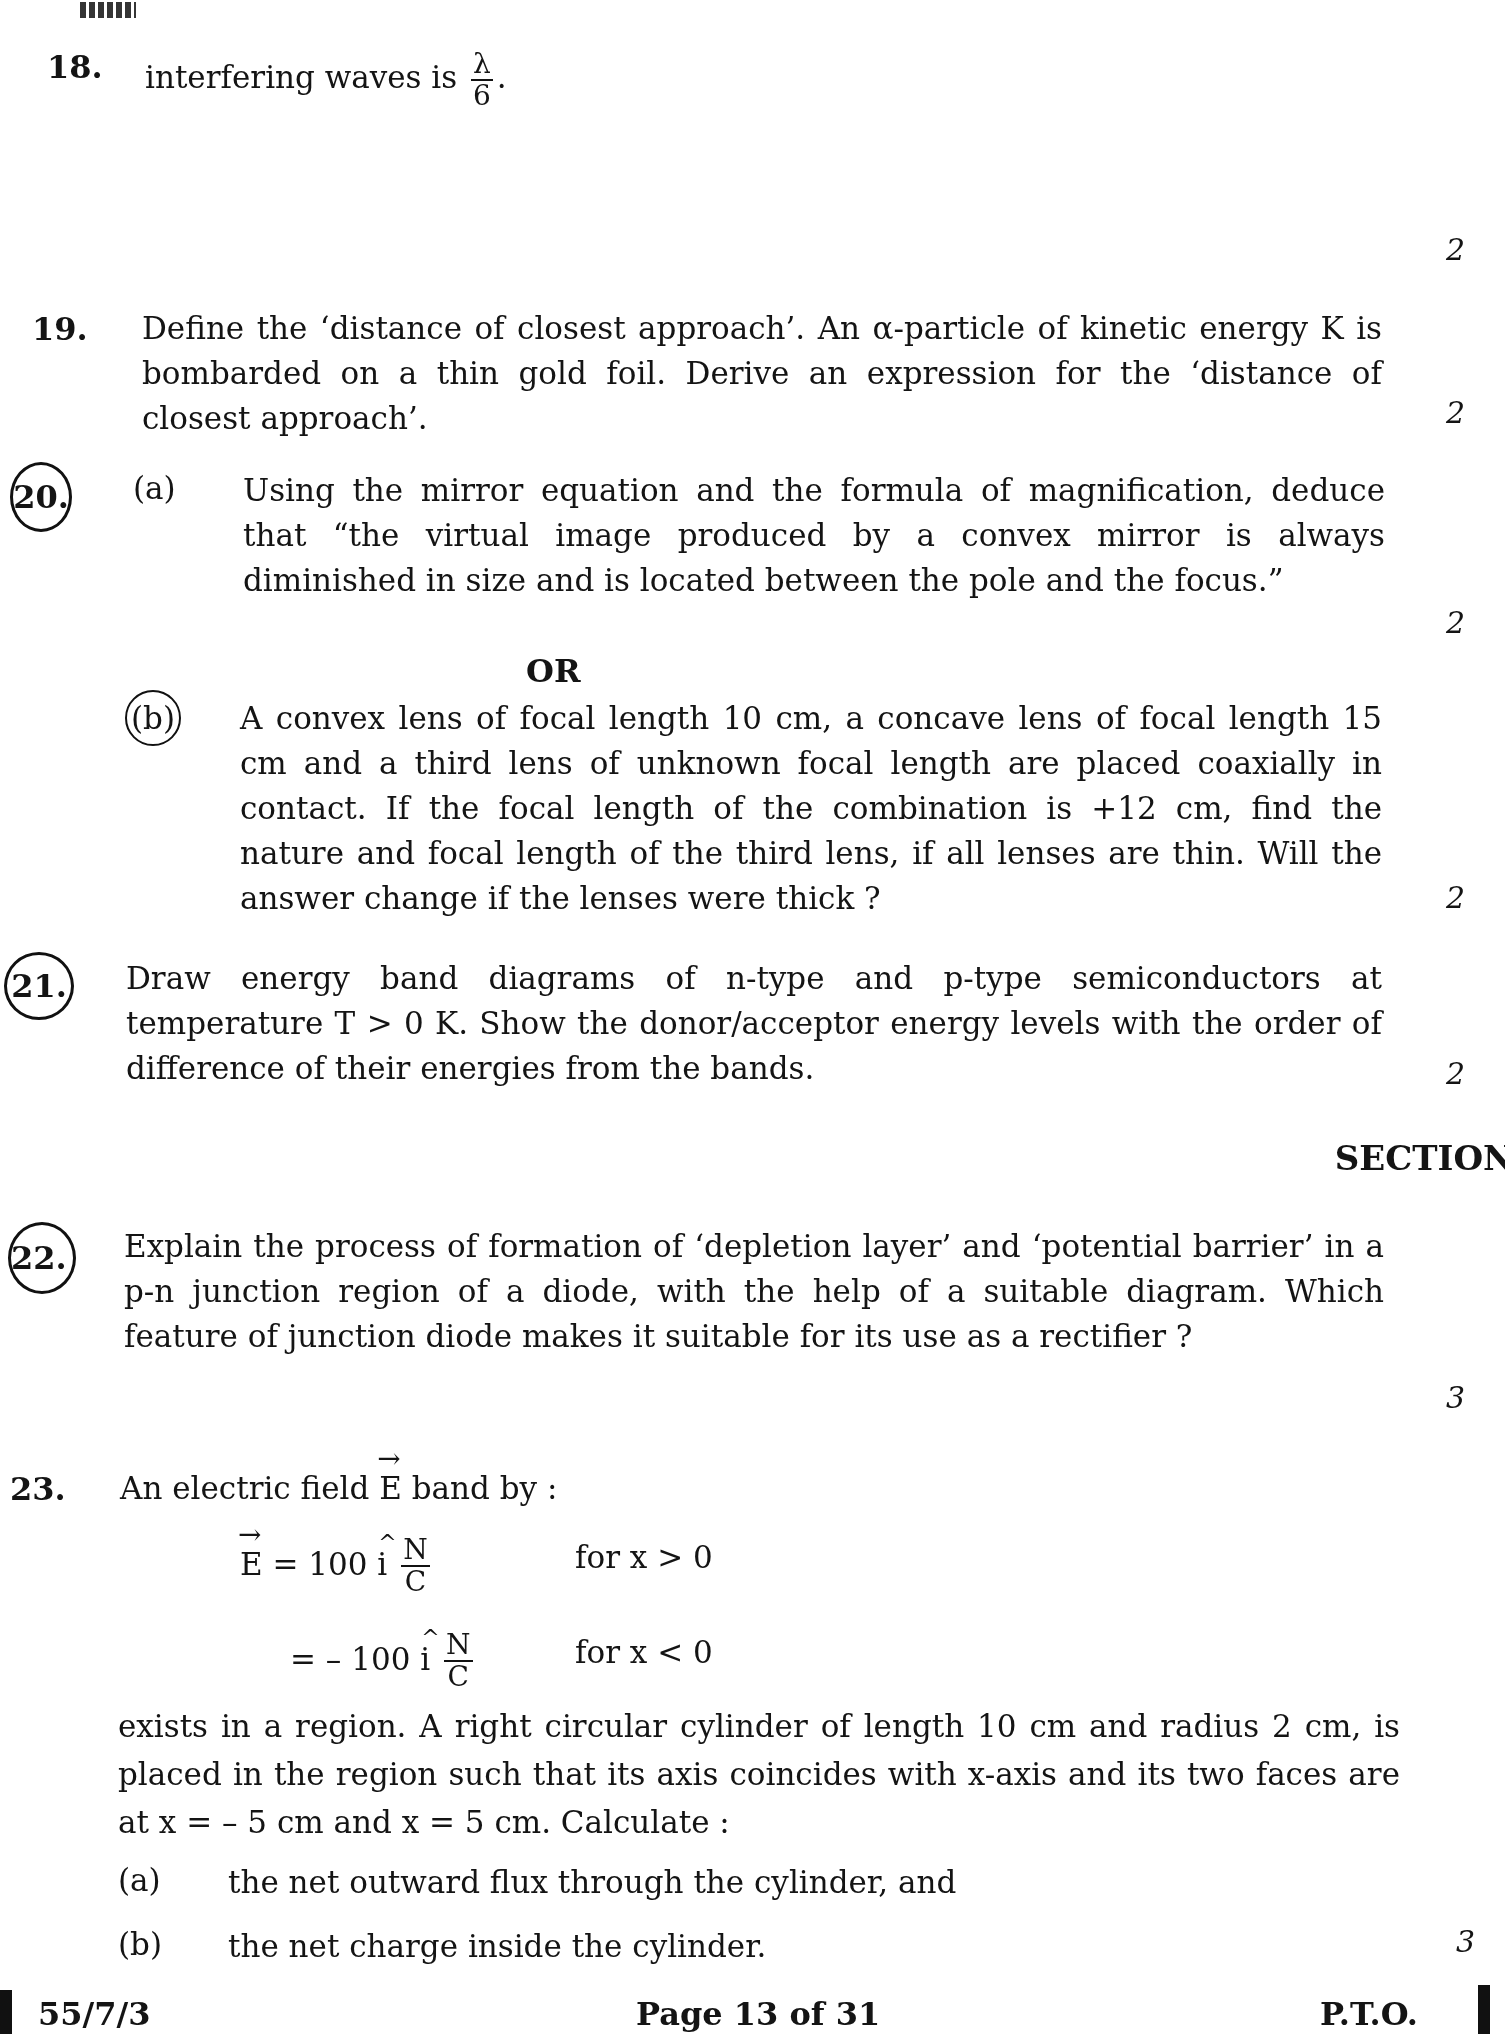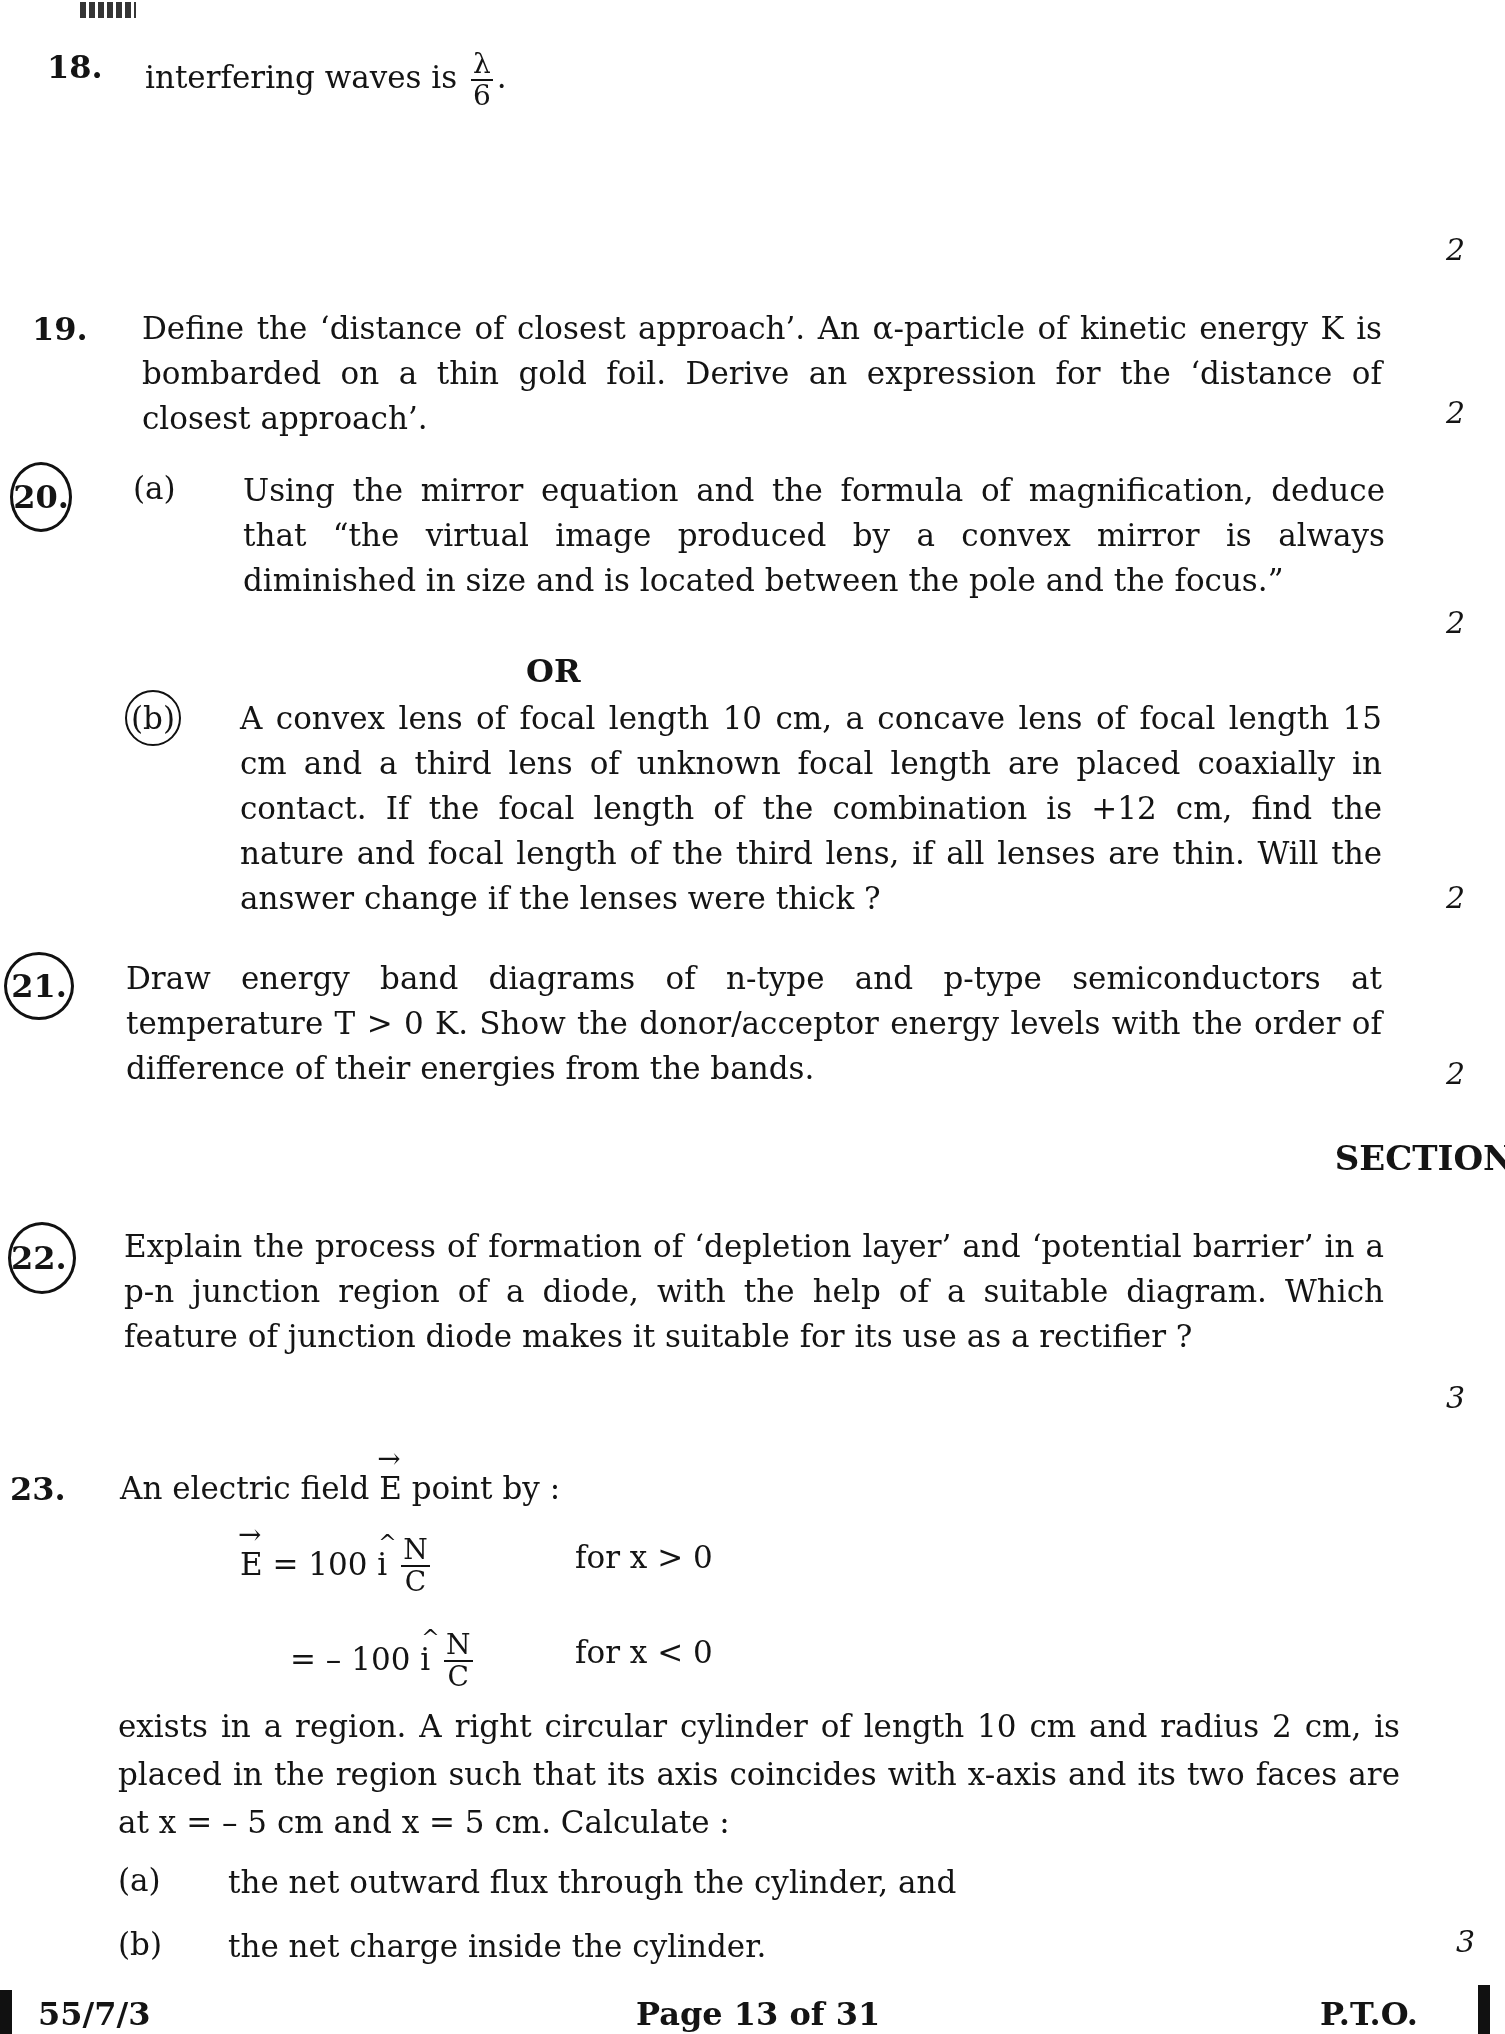--- a/index.html
+++ b/index.html
@@ -71,21 +71,21 @@
 <div class="abs qnum circ" style="left:8px;top:1222px;width:62px;height:66px;display:flex;align-items:center;justify-content:flex-start;">
     <span>22.</span>
   </div>
 <div class="abs txt" style="left:124px;top:1224px;width:1260px;">Explain the process of formation of ‘depletion layer’ and ‘potential barrier’ in a p-n junction region of a diode, with the help of a suitable diagram. Which feature of junction diode makes it suitable for its use as a rectifier ?</div>
 <div class="abs mark" style="top:1380px;">3</div>
 
 <div class="abs qnum" style="left:10px;top:1470px;">23.</div>
 <div class="abs txt" style="left:120px;top:1466px;">
   <span>An electric field</span>
   <span class="vec">E</span>
-  <span>point by :</span>
+  <span>band by :</span>
 </div>
 <div class="abs txt" style="left:240px;top:1535px;">
   <span class="vec">E</span>
   <span>= 100</span>
   <span class="hat">i</span>
   <span class="frac">
       <span class="num">N</span>
       <span>C</span>
     </span>
 </div>

